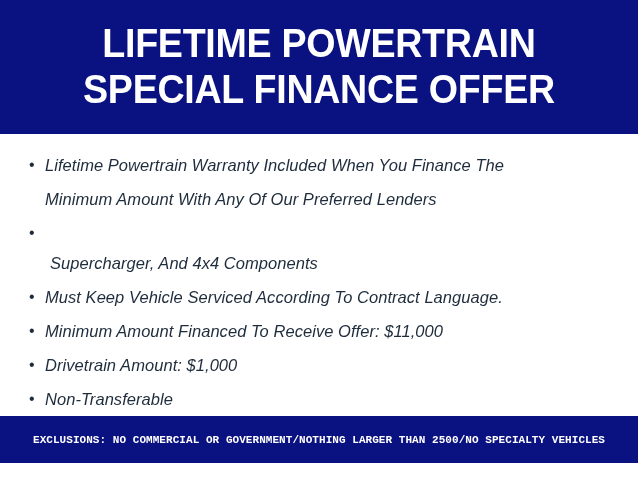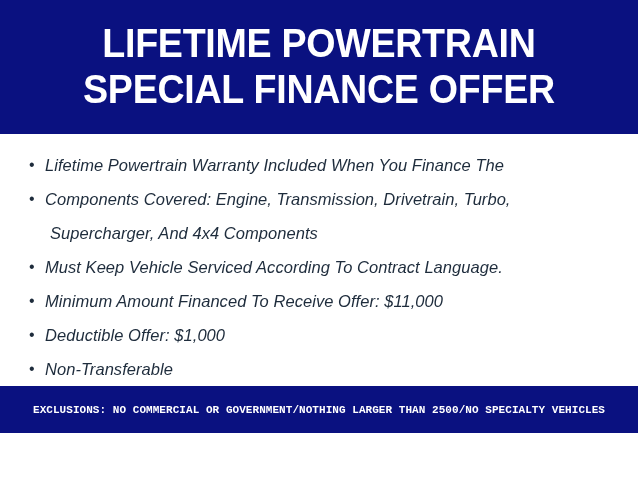--- a/index.html
+++ b/index.html
@@ -89,20 +89,21 @@
     flex: 1 1 auto;
     padding-left: 1px;
     white-space: normal;
   }
   .bullet-text .cont {
     display: block;
     font-style: italic;
   }
   .bullet-text .cont.indent-1 {
     padding-left: 5px;
+    margin-top: 30px;
   }
 
   
   .footer-band {
     flex: 0 0 47px;
     background: #0a1180;
     display: flex;
     align-items: center;
     justify-content: center;
     padding: 0 16px;
@@ -131,27 +132,27 @@
     </div>
   </div>
 
   <div class="body-area">
     <ul class="bullet-list">
 
       <li class="bullet-item">
         <span class="bullet-marker">•</span>
         <span class="bullet-text">
           <span class="cont">Lifetime Powertrain Warranty Included When You Finance The</span>
+          <span class="cont">Minimum Amount With Any Of Our Preferred Lenders</span>
         </span>
       </li>
 
       <li class="bullet-item">
         <span class="bullet-marker">•</span>
         <span class="bullet-text">
-          <span class="cont">Components Covered: Engine, Transmission, Drivetrain, Turbo,</span>
           <span class="cont indent-1">Supercharger, And 4x4 Components</span>
         </span>
       </li>
 
       <li class="bullet-item">
         <span class="bullet-marker">•</span>
         <span class="bullet-text">
           <span class="cont">Must Keep Vehicle Serviced According To Contract Language.</span>
         </span>
       </li>
@@ -159,21 +160,21 @@
       <li class="bullet-item">
         <span class="bullet-marker">•</span>
         <span class="bullet-text">
           <span class="cont">Minimum Amount Financed To Receive Offer: $11,000</span>
         </span>
       </li>
 
       <li class="bullet-item">
         <span class="bullet-marker">•</span>
         <span class="bullet-text">
-          <span class="cont">Deductible Offer: $1,000</span>
+          <span class="cont">Drivetrain Amount: $1,000</span>
         </span>
       </li>
 
       <li class="bullet-item">
         <span class="bullet-marker">•</span>
         <span class="bullet-text">
           <span class="cont">Non-Transferable</span>
         </span>
       </li>
 

